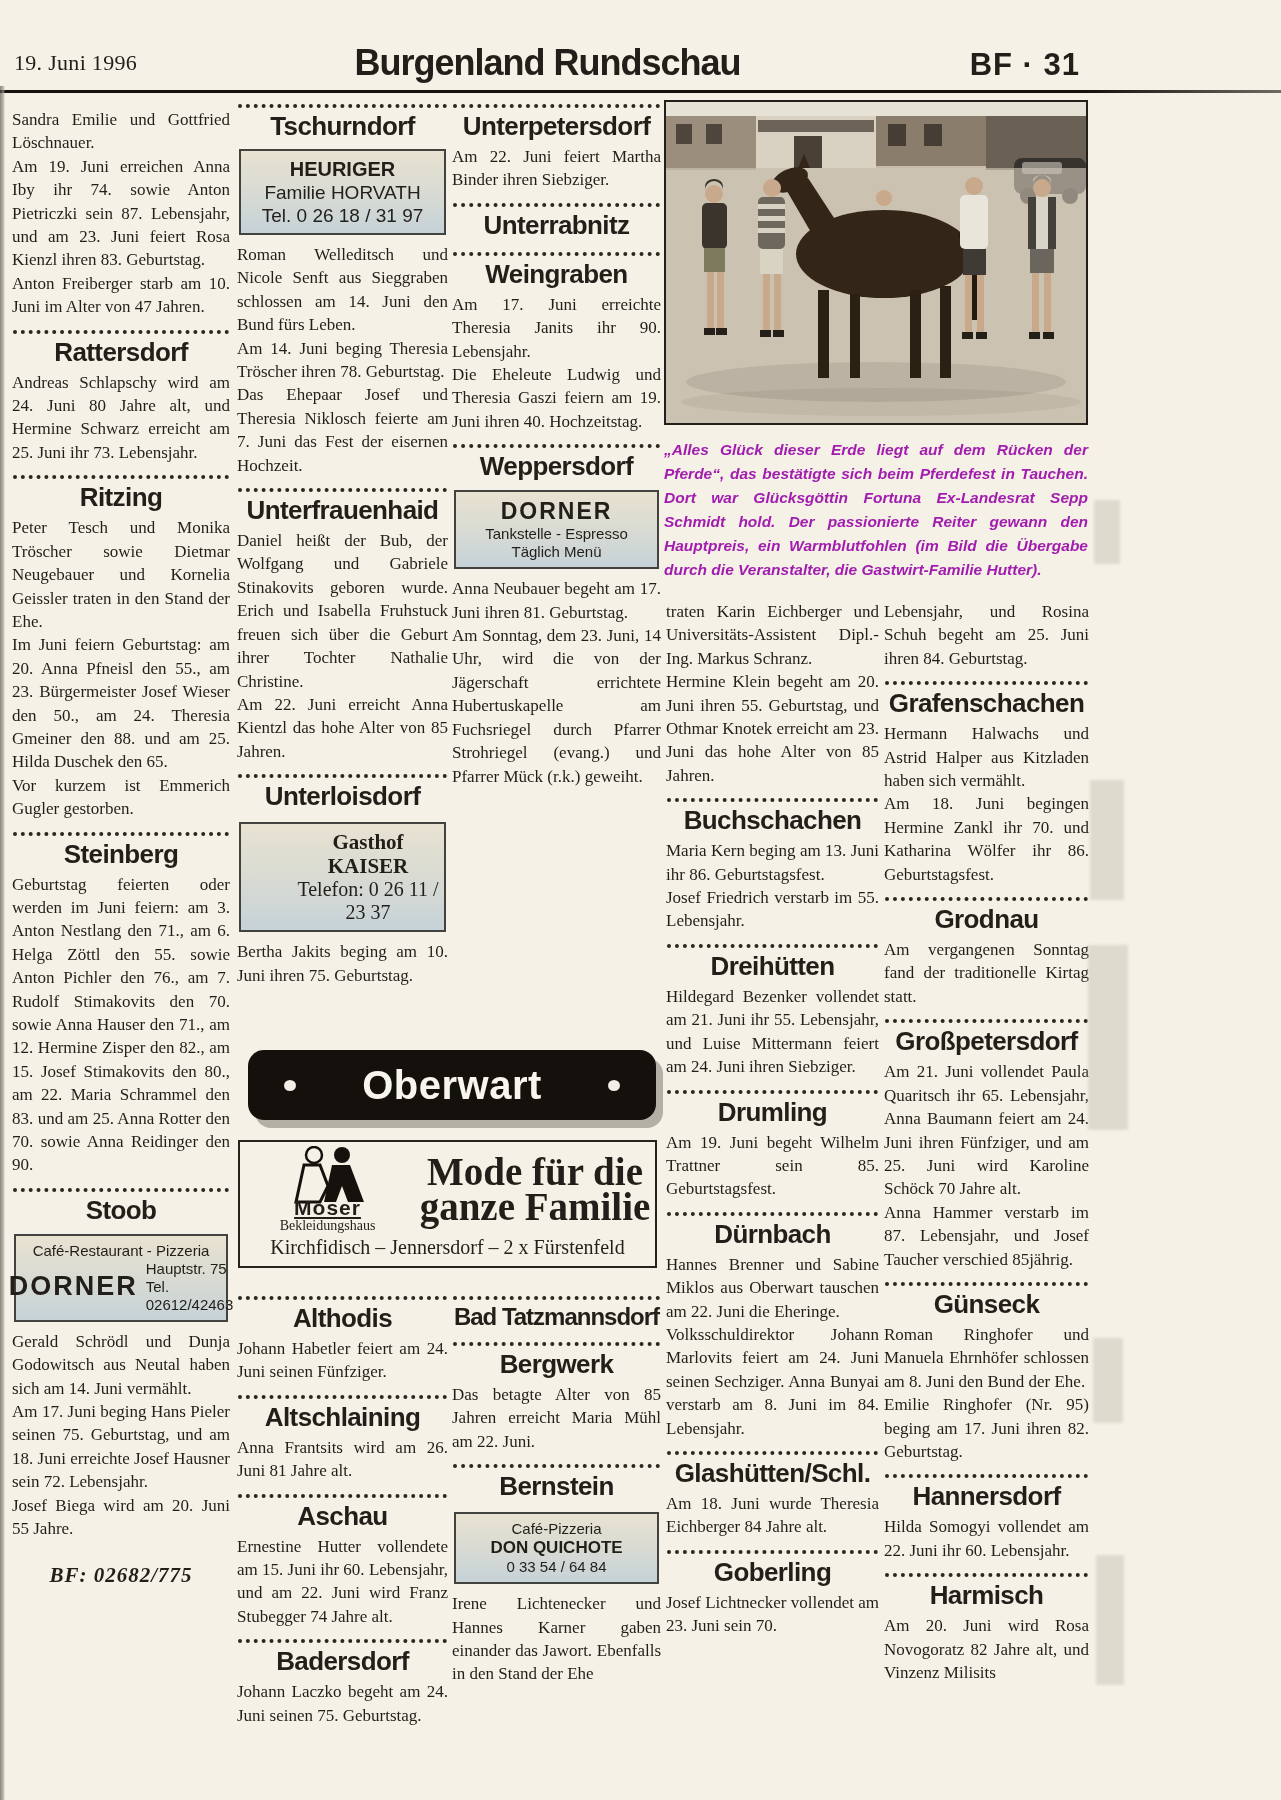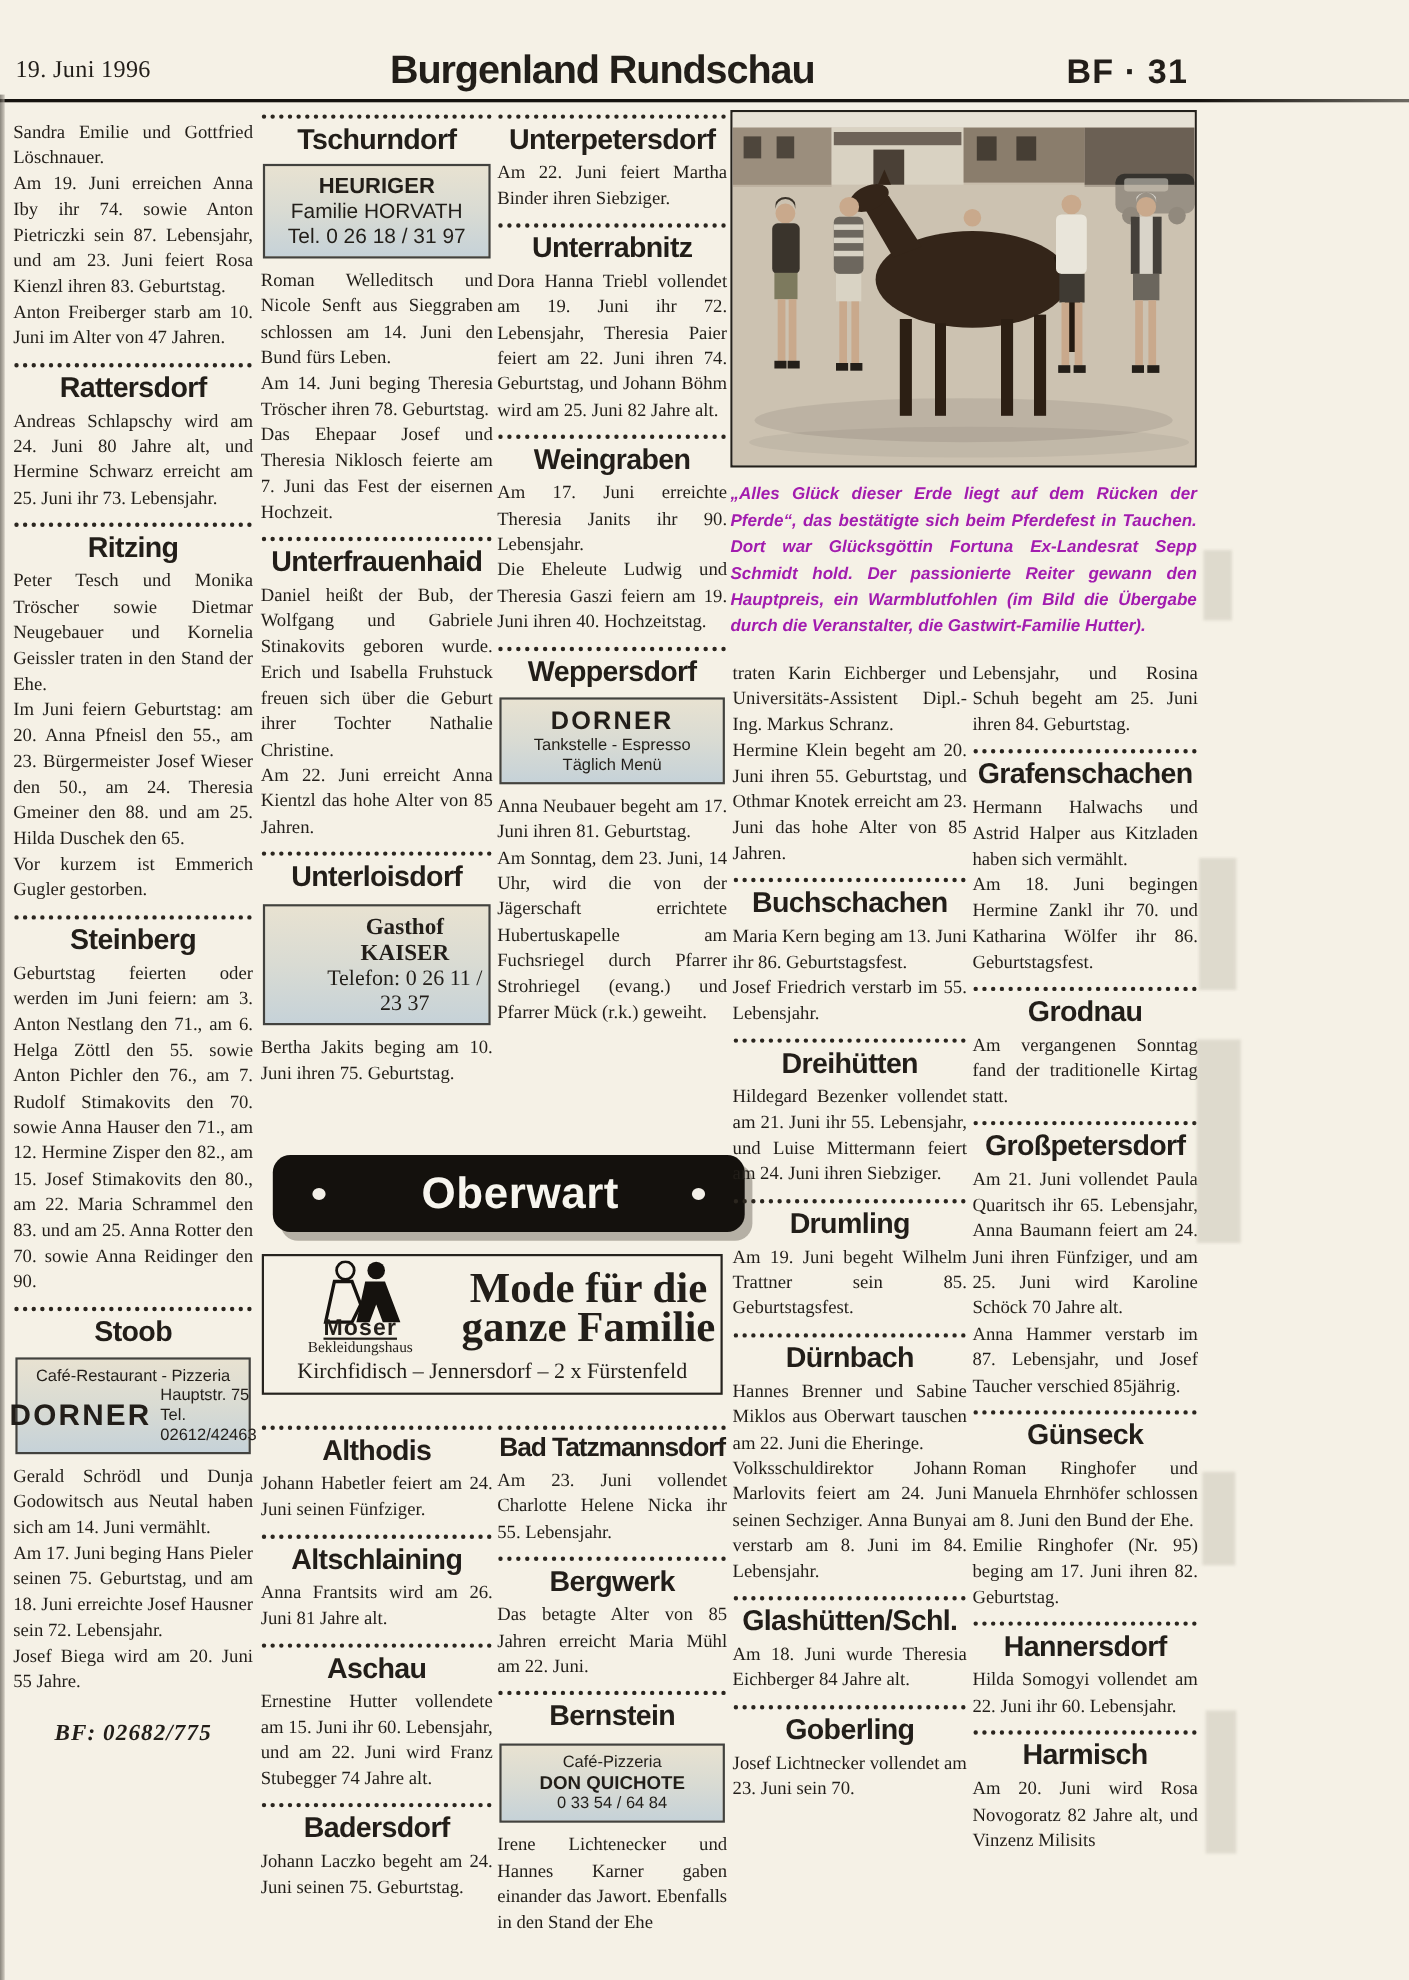--- a/index.html
+++ b/index.html
@@ -26,21 +26,21 @@
   .ad-n{font-size:19px;line-height:23px;}
   .ad-serif{font-family:"Liberation Serif",serif;padding-left:27px;}
   .ad-row{display:flex;align-items:center;justify-content:center;gap:8px;}
   .dorner-brand{font-family:"Liberation Sans",sans-serif;font-weight:700;font-size:27px;letter-spacing:2px;}
   .dorner-right{font-size:15px;line-height:18px;text-align:left;}
   .ad-s1{font-size:15px;line-height:18px;}
   .ad-s2{font-weight:700;font-size:17px;line-height:20px;}
   
   .oberwart{position:absolute;left:248px;top:1050px;width:408px;height:70px;background:#14110d;
             border-radius:16px;box-shadow:7px 8px 0 rgba(118,112,100,.5);
-            display:flex;align-items:center;justify-content:center;padding-left:21px;}
+            display:flex;align-items:center;justify-content:center;}
   .oberwart-label{color:#f7f5ee;font-family:"Liberation Sans",sans-serif;font-weight:700;
                   font-size:40px;letter-spacing:.5px;}
   .bdot{position:absolute;top:30px;width:12px;height:11px;border-radius:50%;background:#f2efe7;}
   .bdot.l{left:36px;} .bdot.r{right:36px;}
   
   .moser{position:absolute;left:238px;top:1140px;width:415px;height:124px;border:2px solid #26231e;
          display:grid;grid-template-columns:175px 1fr;grid-template-rows:1fr 30px;}
   .moser-logo{grid-column:1;grid-row:1;display:flex;flex-direction:column;align-items:center;justify-content:flex-start;padding-top:4px;}
   .moser-brand{font-family:"Liberation Sans",sans-serif;font-weight:700;font-size:21px;letter-spacing:1px;margin-top:-8px;text-decoration:underline;}
   .moser-sub{font-size:14px;margin-top:-2px;}
@@ -164,23 +164,20 @@
     <section>
       <div class="dots" style="margin-top:4px;"></div>
       <h2 class="st">Unterpetersdorf</h2>
       <div class="bd">
           <p>Am 22. Juni feiert Martha Binder ihren Siebziger.</p>
         </div>
     </section>
     <section>
       <div class="dots"></div>
       <h2 class="st">Unterrabnitz</h2>
-      <div class="bd">
-          <p>Dora Hanna Triebl vollendet am 19. Juni ihr 72. Lebensjahr, Theresia Paier feiert am 22. Juni ihren 74. Geburtstag, und Johann Böhm wird am 25. Juni 82 Jahre alt.</p>
-        </div>
     </section>
     <section>
       <div class="dots"></div>
       <h2 class="st">Weingraben</h2>
       <div class="bd">
           <p>Am 17. Juni erreichte Theresia Janits ihr 90. Lebensjahr.</p>
           <p>Die Eheleute Ludwig und Theresia Gaszi feiern am 19. Juni ihren 40. Hochzeitstag.</p>
         </div>
     </section>
     <section>
@@ -250,23 +247,20 @@
       <div class="bd">
           <p>Johann Laczko begeht am 24. Juni seinen 75. Geburtstag.</p>
         </div>
     </section>
   </div>
 
   <div class="col" style="left:452px;top:1292px;width:209px;">
     <section>
       <div class="dots" style="margin-top:4px;"></div>
       <h2 class="st" style="font-size:24px;letter-spacing:-1px;">Bad Tatzmannsdorf</h2>
-      <div class="bd">
-          <p>Am 23. Juni vollendet Charlotte Helene Nicka ihr 55. Lebensjahr.</p>
-        </div>
     </section>
     <section>
       <div class="dots"></div>
       <h2 class="st">Bergwerk</h2>
       <div class="bd">
           <p>Das betagte Alter von 85 Jahren erreicht Maria Mühl am 22. Juni.</p>
         </div>
     </section>
     <section>
       <div class="dots"></div>

